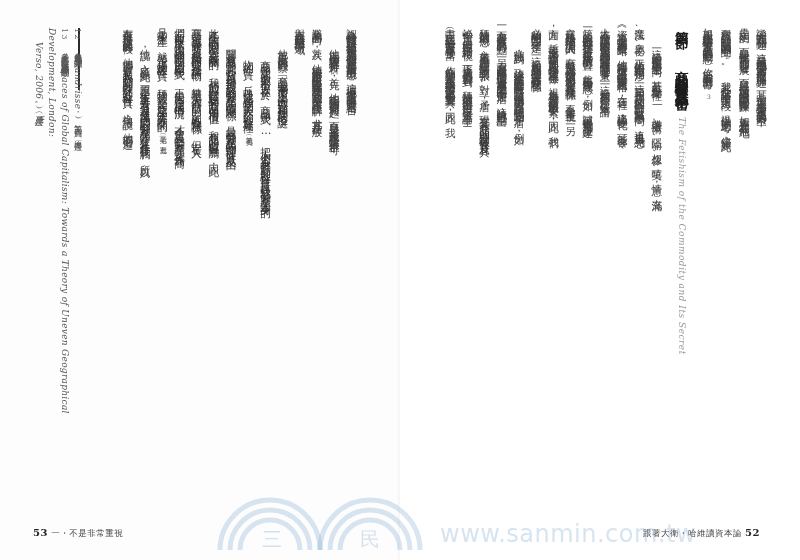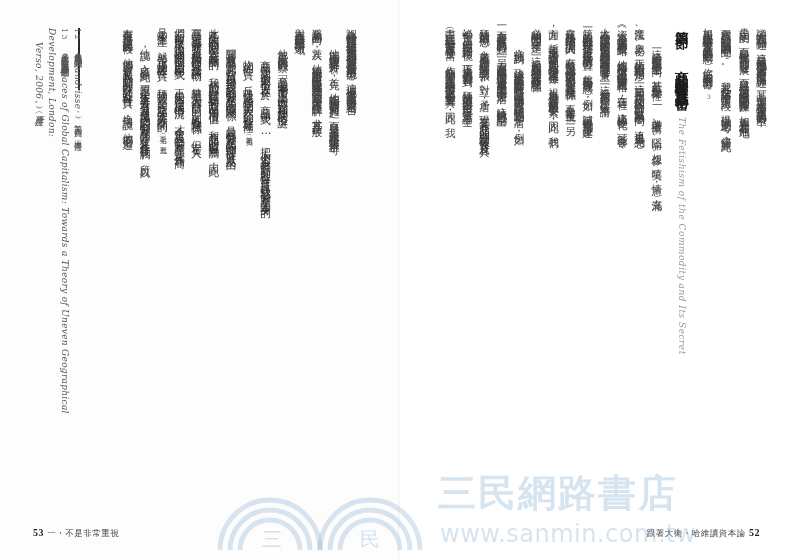--- a/index.html
+++ b/index.html
@@ -61,21 +61,21 @@
   }
   .footnote-rule { position:absolute; left:78px; top:28px; width:1.6px; height:62px; background:#2a2a2a; }
   .footnotes .fn-num { display:inline-block; margin-bottom:6px; color:#666; text-orientation:mixed; }
 
   .folio {
     position:absolute; top:527px; font-size:8.5px; color:#444; letter-spacing:0.5px;
     font-family:"DejaVu Serif", serif;
   }
   .folio-left { left:33px; }
   .folio-right { right:40px;margin-left:28px; }
-  .folio b { font-weight:bold; font-size:10px; color:#222;font-family:Liberation Serif, serif; }
+  .folio b { font-weight:bold; font-size:10px; color:#222; }
 
   
   .watermark { position:absolute; left:210px; top:470px; width:480px; height:80px; pointer-events:none; }
   .wm-arcs { position:absolute; left:0; top:0; width:220px; height:80px; }
   .wm-text { position:absolute; left:228px; top:-2px; font-size:38px; color:rgba(120,165,205,0.30);
     font-family:"DejaVu Serif", serif; letter-spacing:2px; font-weight:bold; }
   .wm-url { position:absolute; left:230px; top:50px; font-size:24px; color:rgba(120,165,205,0.30);
     font-family:"DejaVu Sans", sans-serif; letter-spacing:0.5px; }
 </style>
 </head>
@@ -167,16 +167,15 @@
         <path d="M10 80 A50 50 0 0 1 110 80"></path>
         <path d="M20 80 A40 40 0 0 1 100 80"></path>
         <path d="M30 80 A30 30 0 0 1 90 80"></path>
         <path d="M110 80 A50 50 0 0 1 210 80"></path>
         <path d="M120 80 A40 40 0 0 1 200 80"></path>
         <path d="M130 80 A30 30 0 0 1 190 80"></path>
       </g>
       <text x="52" y="76" font-size="20" fill="rgba(120,165,205,0.30)" font-family="DejaVu Serif, serif">三</text>
       <text x="150" y="76" font-size="20" fill="rgba(120,165,205,0.30)" font-family="DejaVu Serif, serif">民</text>
     </svg>
-    <div class="wm-text">三民網路書店</div>
     <div class="wm-url">www.sanmin.com.tw</div>
   </div>
 </div>
 
 </body></html>

